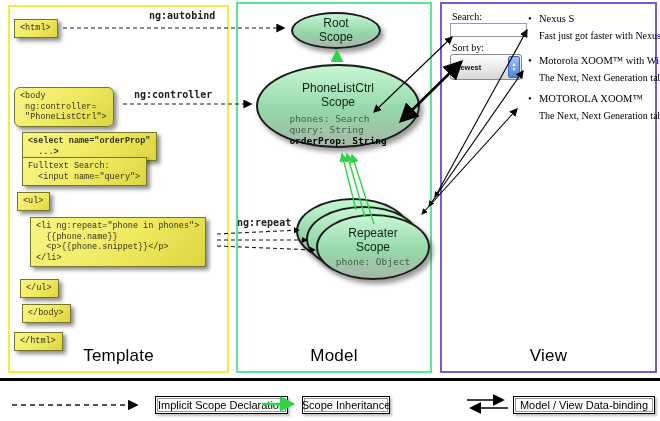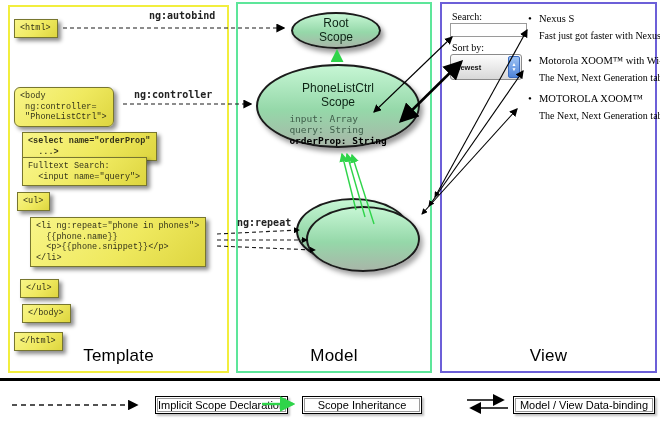--- a/index.html
+++ b/index.html
@@ -121,28 +121,32 @@
   <div class="arrow-label" style="left:134px; top:89px;">ng:controller</div>
   <div class="arrow-label" style="left:237px; top:217px;">ng:repeat</div>
 
   <div class="scope" style="left:291px; top:12px; width:90px; height:37px;">
     <div class="scope-title" style="width:44px;">Root Scope</div>
   </div>
 
   <div class="scope" style="left:256px; top:64px; width:164px; height:84px;justify-content:flex-end;">
     <div class="scope-title" style="width:92px;">PhoneListCtrl Scope</div>
     <div class="scope-props">
-      <div>input: Array</div>
+      <div>phones: Search</div>
       <div>query: String</div>
       <div class="prop-bold">orderProp: String</div>
     </div>
   </div>
 
   <div class="stack-ellipse" style="left:296px; top:198px; width:114px; height:66px;"></div>
   <div class="stack-ellipse" style="left:306px; top:206px; width:114px; height:66px;"></div>
+  <div class="scope" style="left:316px; top:214px; width:114px; height:66px;">
+    <div class="scope-title" style="width:62px;">Repeater Scope</div>
+    <div class="scope-props" style="margin-top:2px;">phone: Object</div>
+  </div>
 
   <div class="view-label" style="left:452px; top:11px;">Search:</div>
   <input id="search-input" value="" style="">
   <div class="view-label" style="left:452px; top:42px;">Sort by:</div>
   <div id="sort-select">
     <span>Newest</span>
     <span class="stepper">
         <span>▲</span>
         <span>▼</span>
       </span>
@@ -150,21 +154,21 @@
 
   <div class="v-name" style="left:539px; top:13px;">Nexus S</div>
   <div class="v-desc" style="left:539px; top:30px;">Fast just got faster with Nexus S.</div>
   <div class="v-name" style="left:539px; top:55px;">Motorola XOOM™ with Wi-Fi</div>
   <div class="v-desc" style="left:539px; top:72px;">The Next, Next Generation tablet.</div>
   <div class="v-name" style="left:539px; top:93px;">MOTOROLA XOOM™</div>
   <div class="v-desc" style="left:539px; top:110px;">The Next, Next Generation tablet.</div>
 
   <div id="divider"></div>
   <div class="legend-box" style="left:155px; top:396px; width:133px;">Implicit Scope Declaration</div>
-  <div class="legend-box" style="left:302px; top:396px; width:120px;">Scope Inheritance</div>
+  <div class="legend-box" style="left:302px; top:396px; width:88px;">Scope Inheritance</div>
   <div class="legend-box" style="left:513px; top:396px; width:142px;">Model / View Data-binding</div>
 
   <svg id="arrows" viewBox="0 0 660 421" xmlns="http://www.w3.org/2000/svg">
     <defs>
       <marker id="mB" viewBox="0 0 10 10" refX="8.5" refY="5" markerWidth="7.5" markerHeight="7.5" orient="auto-start-reverse">
         <path d="M0,0 L10,5 L0,10 z" fill="#000"></path>
       </marker>
       <marker id="mBs" viewBox="0 0 10 10" refX="8.5" refY="5" markerWidth="5.5" markerHeight="5.5" orient="auto-start-reverse">
         <path d="M0,0 L10,5 L0,10 z" fill="#000"></path>
       </marker>

